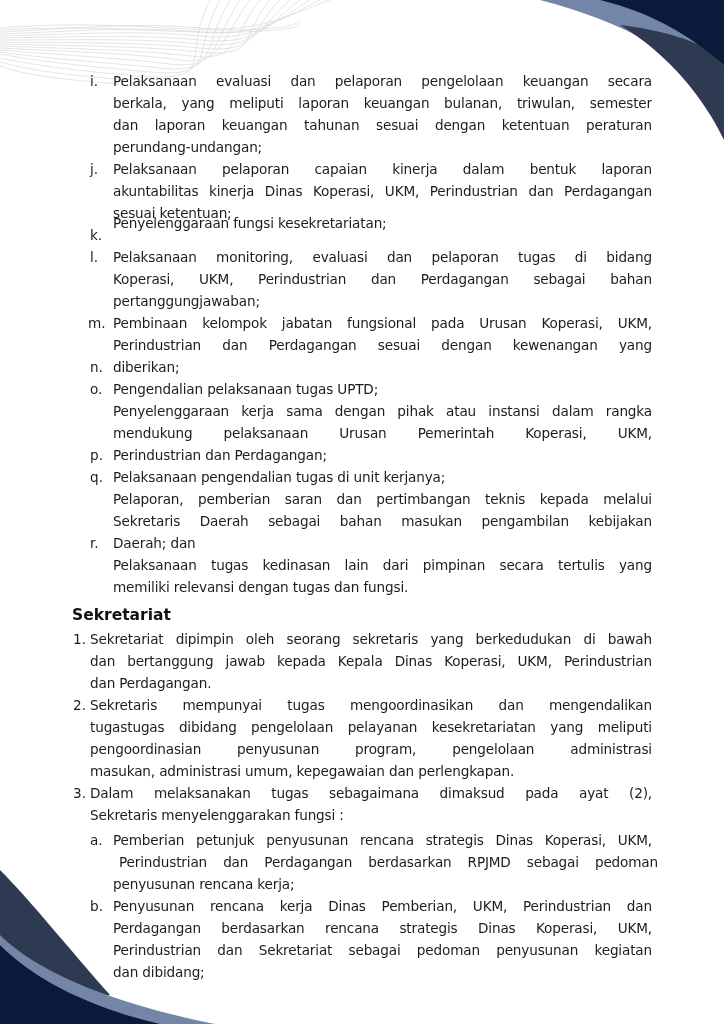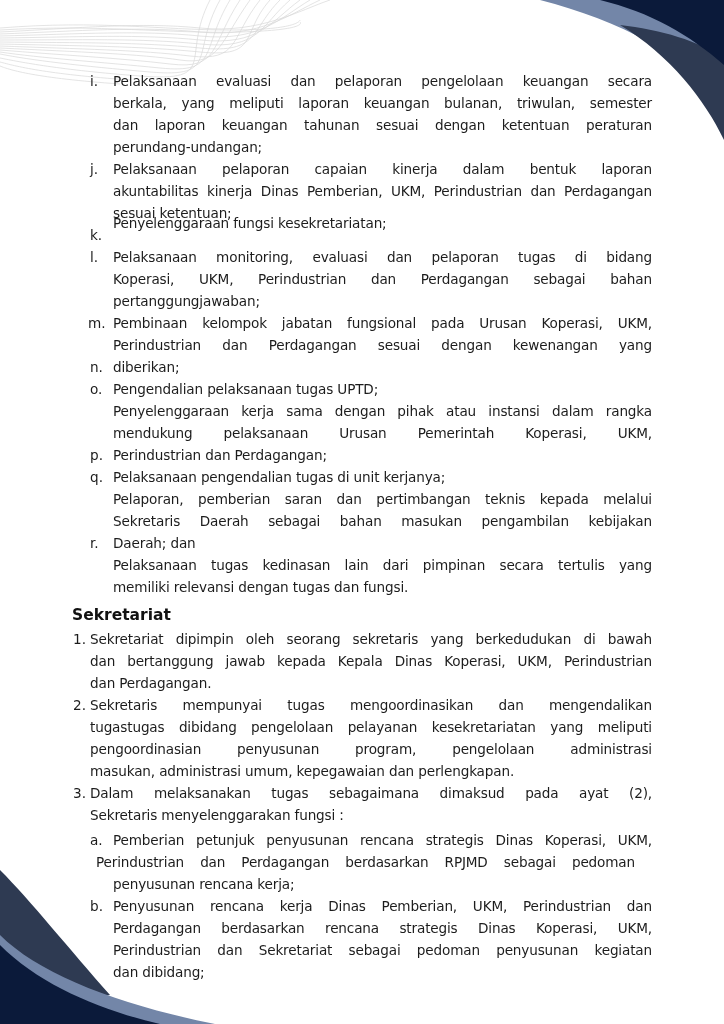--- a/index.html
+++ b/index.html
@@ -60,21 +60,21 @@
 
   <div>
     <span class="marker" style="left:90px;top:70px">i.</span>
     <div class="line just" style="left:113px;top:70px;width:539px">Pelaksanaan evaluasi dan pelaporan pengelolaan keuangan secara</div>
     <div class="line just" style="left:113px;top:92px;width:539px">berkala, yang meliputi laporan keuangan bulanan, triwulan, semester</div>
     <div class="line just" style="left:113px;top:114px;width:539px">dan laporan keuangan tahunan sesuai dengan ketentuan peraturan</div>
     <div class="line" style="left:113px;top:136px">perundang-undangan;</div>
 
     <span class="marker" style="left:90px;top:158px">j.</span>
     <div class="line just" style="left:113px;top:158px;width:539px">Pelaksanaan pelaporan capaian kinerja dalam bentuk laporan</div>
-    <div class="line just" style="left:113px;top:180px;width:539px">akuntabilitas kinerja Dinas Pemberian, UKM, Perindustrian dan Perdagangan</div>
+    <div class="line just" style="left:113px;top:180px;width:539px">akuntabilitas kinerja Dinas Koperasi, UKM, Perindustrian dan Perdagangan</div>
     <div class="line" style="left:113px;top:202px">sesuai ketentuan;</div>
 
     <span class="marker" style="left:90px;top:224px">k.</span>
     <div class="line" style="left:113px;top:212px">Penyelenggaraan fungsi kesekretariatan;</div>
 
     <span class="marker" style="left:90px;top:246px">l.</span>
     <div class="line just" style="left:113px;top:246px;width:539px">Pelaksanaan monitoring, evaluasi dan pelaporan tugas di bidang</div>
     <div class="line just" style="left:113px;top:268px;width:539px">Koperasi, UKM, Perindustrian dan Perdagangan sebagai bahan</div>
     <div class="line" style="left:113px;top:290px">pertanggungjawaban;</div>
 
@@ -119,21 +119,21 @@
     <div class="line" style="left:90px;top:760px">masukan, administrasi umum, kepegawaian dan perlengkapan.</div>
 
     <span class="marker" style="left:73px;top:782px">3.</span>
     <div class="line just" style="left:90px;top:782px;width:562px">Dalam melaksanakan tugas sebagaimana dimaksud pada ayat (2),</div>
     <div class="line" style="left:90px;top:804px">Sekretaris menyelenggarakan fungsi :</div>
   </div>
 
   <div>
     <span class="marker" style="left:90px;top:829px">a.</span>
     <div class="line just" style="left:113px;top:829px;width:539px">Pemberian petunjuk penyusunan rencana strategis Dinas Koperasi, UKM,</div>
-    <div class="line just" style="left:96px;top:851px;width:539px">Perindustrian dan Perdagangan berdasarkan RPJMD sebagai pedoman</div>
+    <div class="line just" style="left:119px;top:851px;width:539px">Perindustrian dan Perdagangan berdasarkan RPJMD sebagai pedoman</div>
     <div class="line" style="left:113px;top:873px">penyusunan rencana kerja;</div>
 
     <span class="marker" style="left:90px;top:895px">b.</span>
     <div class="line just" style="left:113px;top:895px;width:539px">Penyusunan rencana kerja Dinas Pemberian, UKM, Perindustrian dan</div>
     <div class="line just" style="left:113px;top:917px;width:539px">Perdagangan berdasarkan rencana strategis Dinas Koperasi, UKM,</div>
     <div class="line just" style="left:113px;top:939px;width:539px">Perindustrian dan Sekretariat sebagai pedoman penyusunan kegiatan</div>
     <div class="line" style="left:113px;top:961px">dan dibidang;</div>
   </div>
 </div>
 

